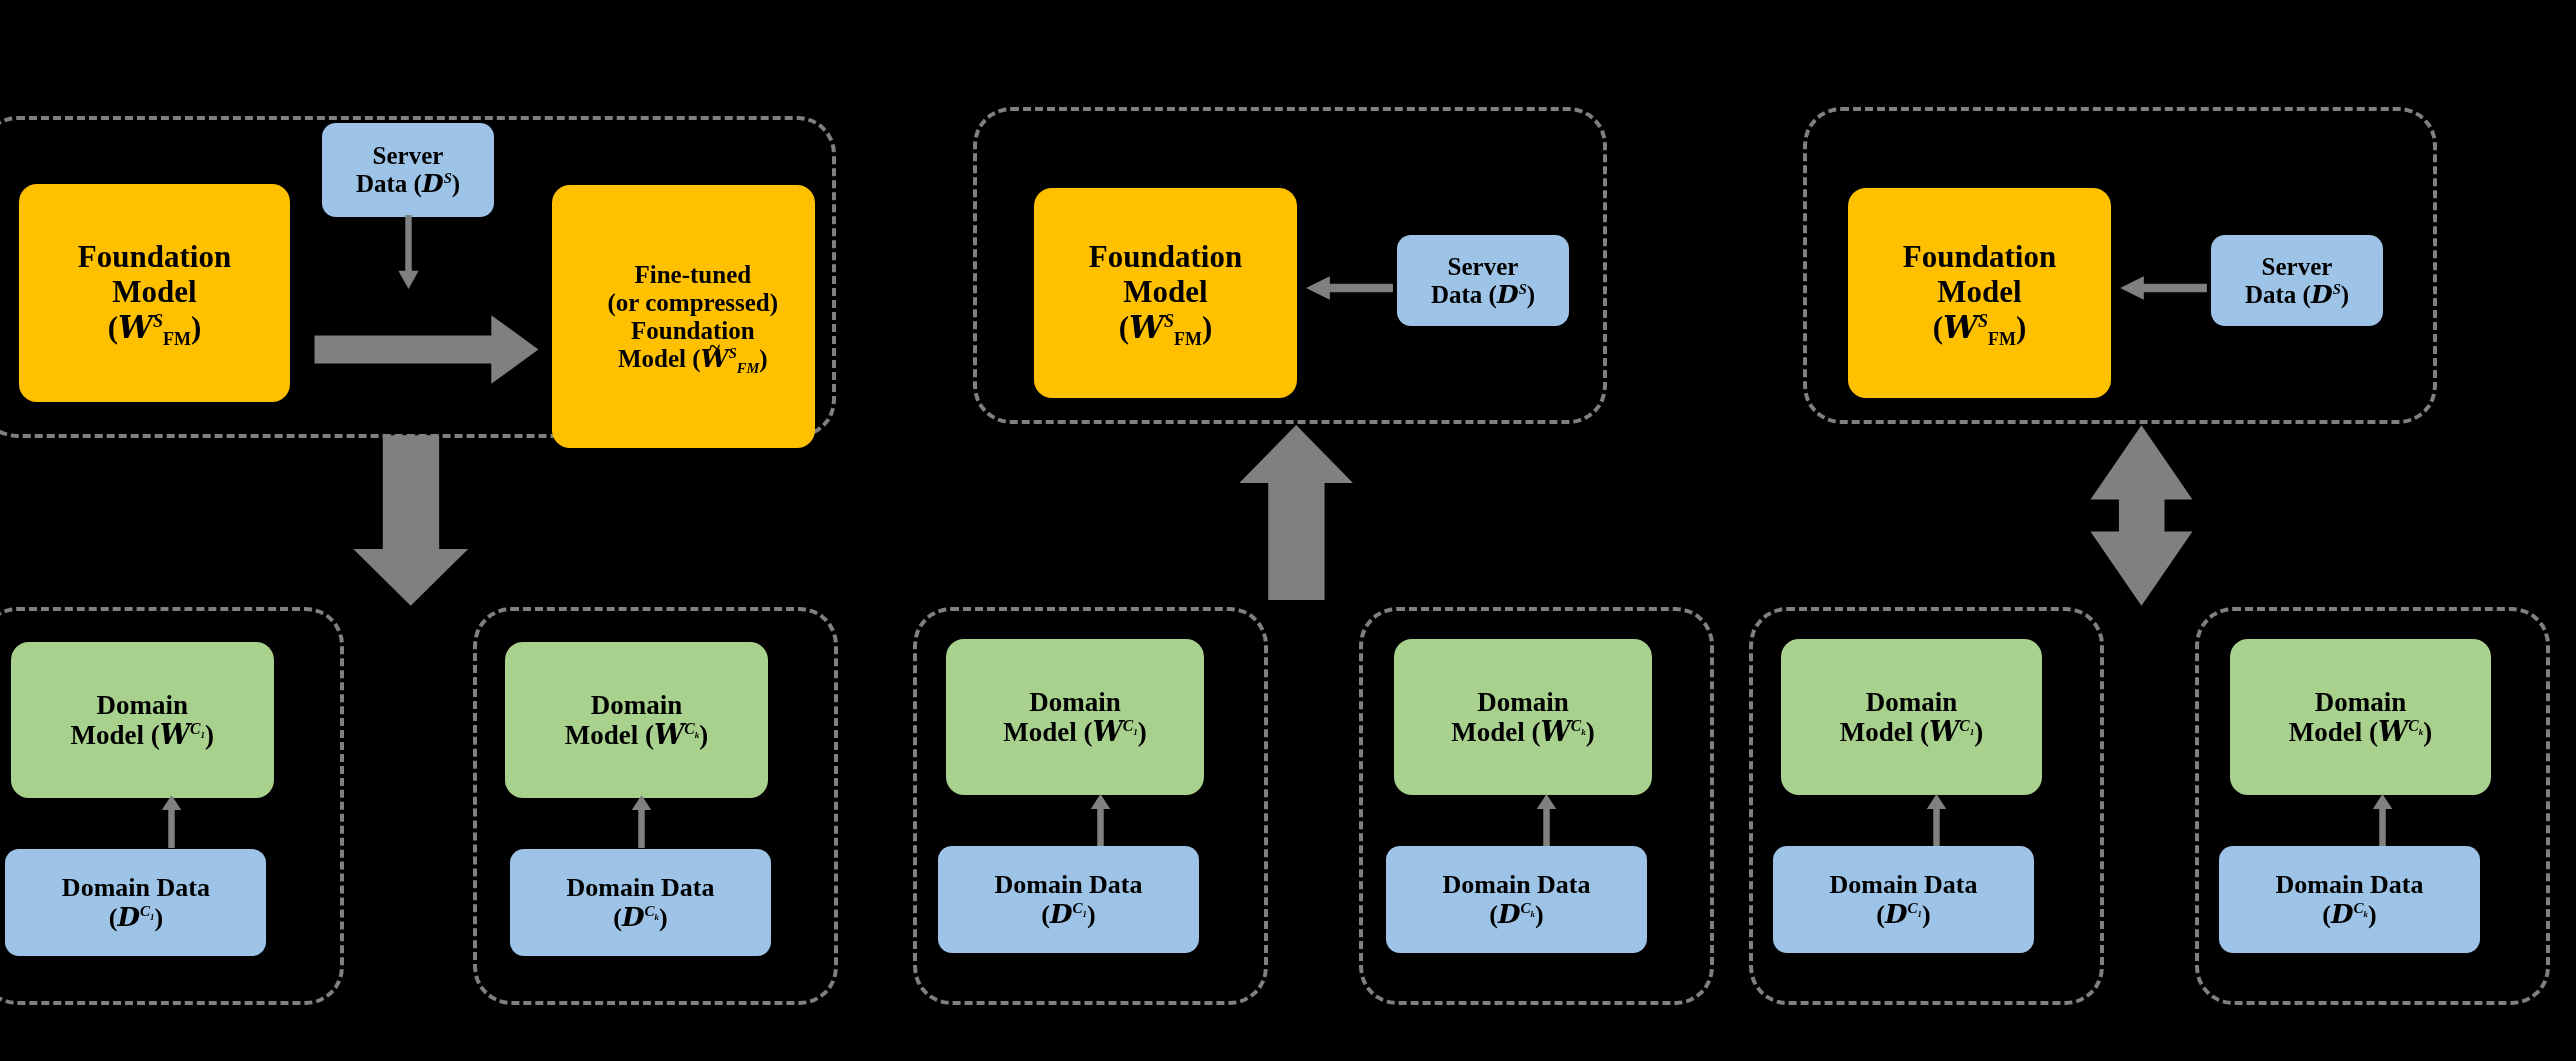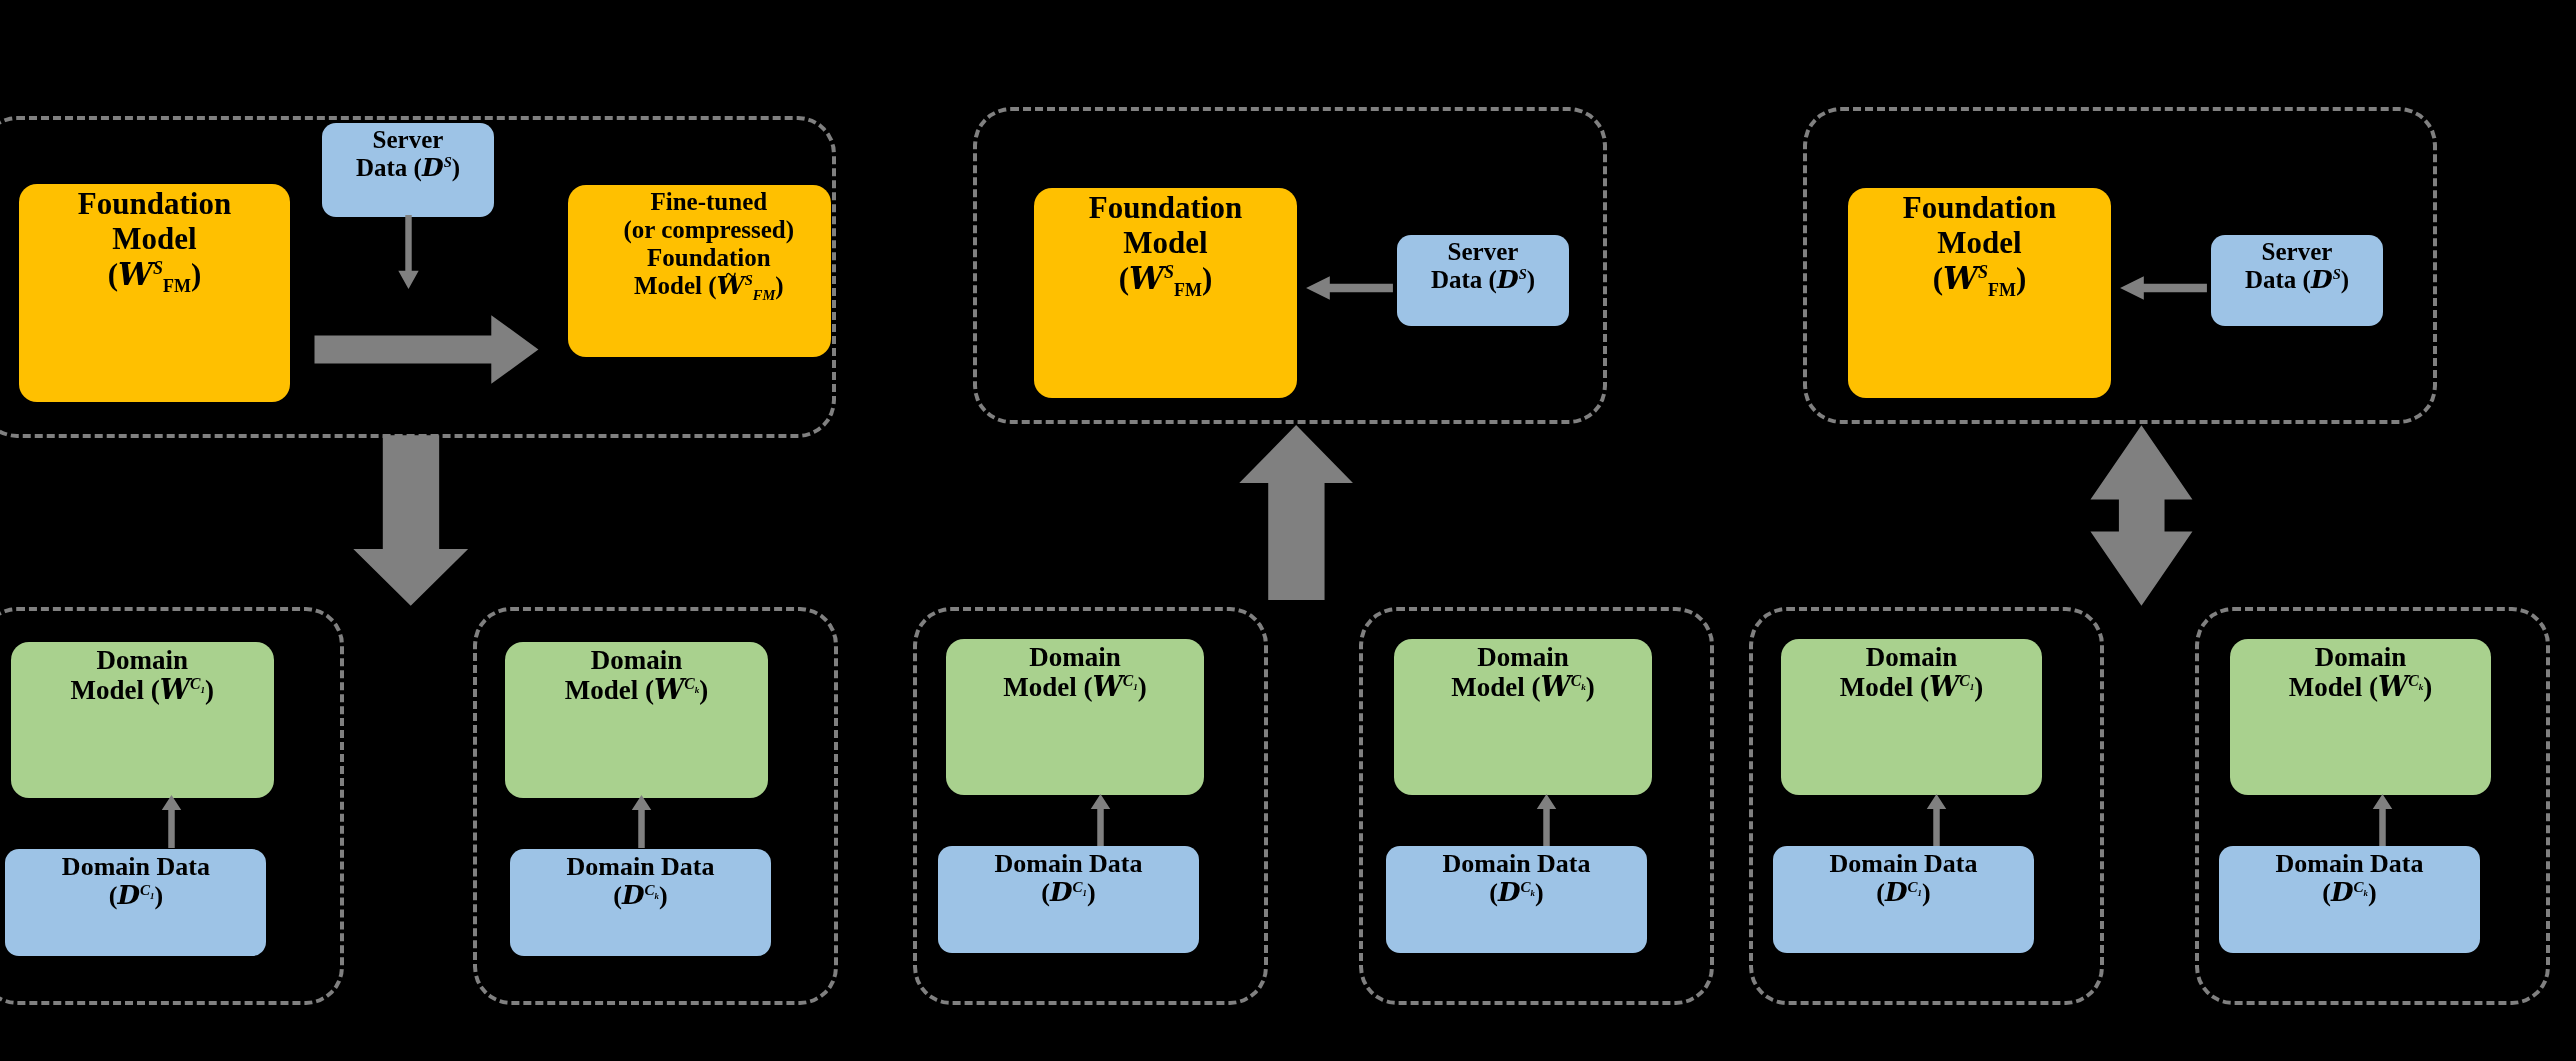--- a/index.html
+++ b/index.html
@@ -18,20 +18,21 @@
     box-sizing:border-box;
     background:transparent;
   }
   
   .node{
     position:absolute;
     box-sizing:border-box;
     display:flex;
     flex-direction:column;
     align-items:center;
+    justify-content:center;
     text-align:center;
     color:#000;
     font-weight:bold;
     line-height:1.12;
     border-radius:18px;
     padding:3.2px 5.4px;
     overflow:hidden;
   }
   .node.fm{background:#FFC000;}
   .node.dm{background:#A9D18E;}
@@ -66,21 +67,21 @@
     <span class="ln">Server</span>
     <span class="ln">Data&nbsp;(<span class="cal">D</span><sup>S</sup>)</span>
   </div>
 
   <div class="arrow" style="left:395px; top:215px;">
     <svg width="27" height="75" viewBox="0 0 50 140">
       <path d="M19,0 H31 V104 H44 L25,138 L6,104 H19 Z" fill="#808080"></path>
     </svg>
   </div>
 
-  <div class="node fm" style="left:568px; top:185px; width:263px; height:172px; font-size:25px;padding-left:24px;">
+  <div class="node fm" style="left:552px; top:185px; width:263px; height:263px; font-size:25px;padding-left:24px;">
     <span class="ln">Fine-tuned</span>
     <span class="ln">(or compressed)</span>
     <span class="ln">Foundation</span>
     <span class="ln">Model (<span class="tld"><span class="tbar">~</span><span class="cal">W</span></span><sup>S</sup><sub>FM</sub>)</span>
   </div>
 
   <div class="arrow" style="left:314px; top:312px;">
     <svg width="226" height="75" viewBox="0 0 420 140">
       <path d="M0,44 H330 V6 L418,70 L330,134 V96 H0 Z" fill="#808080"></path>
     </svg>

